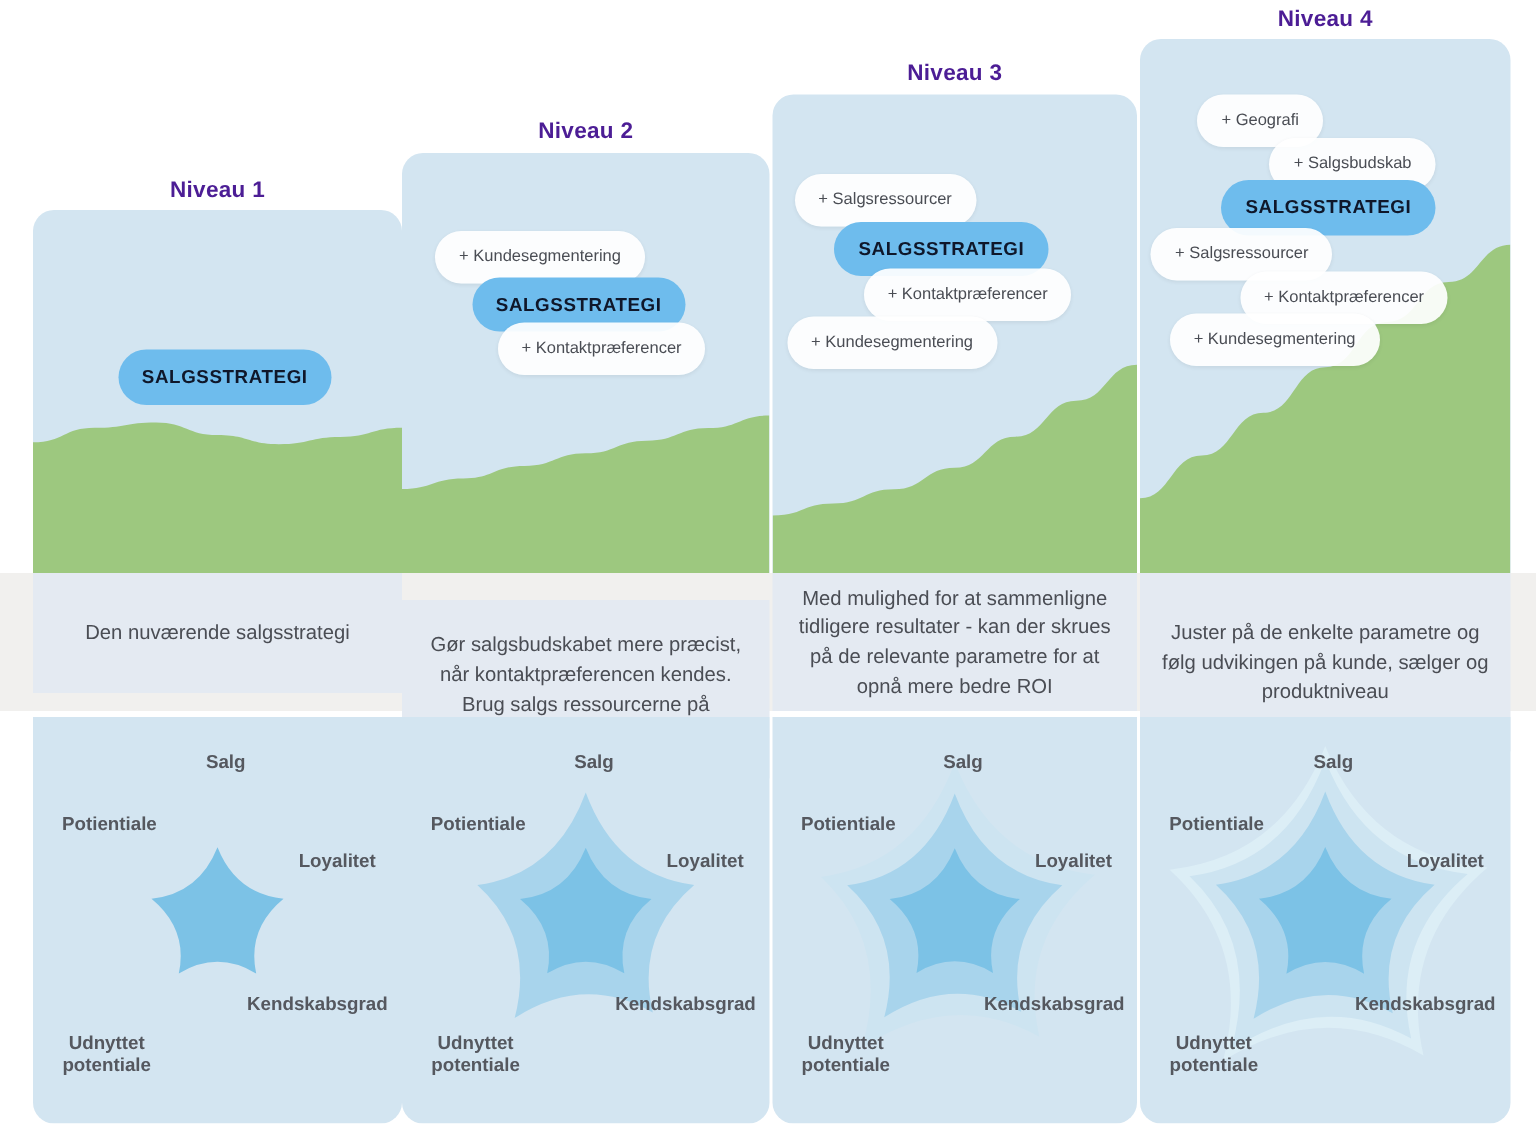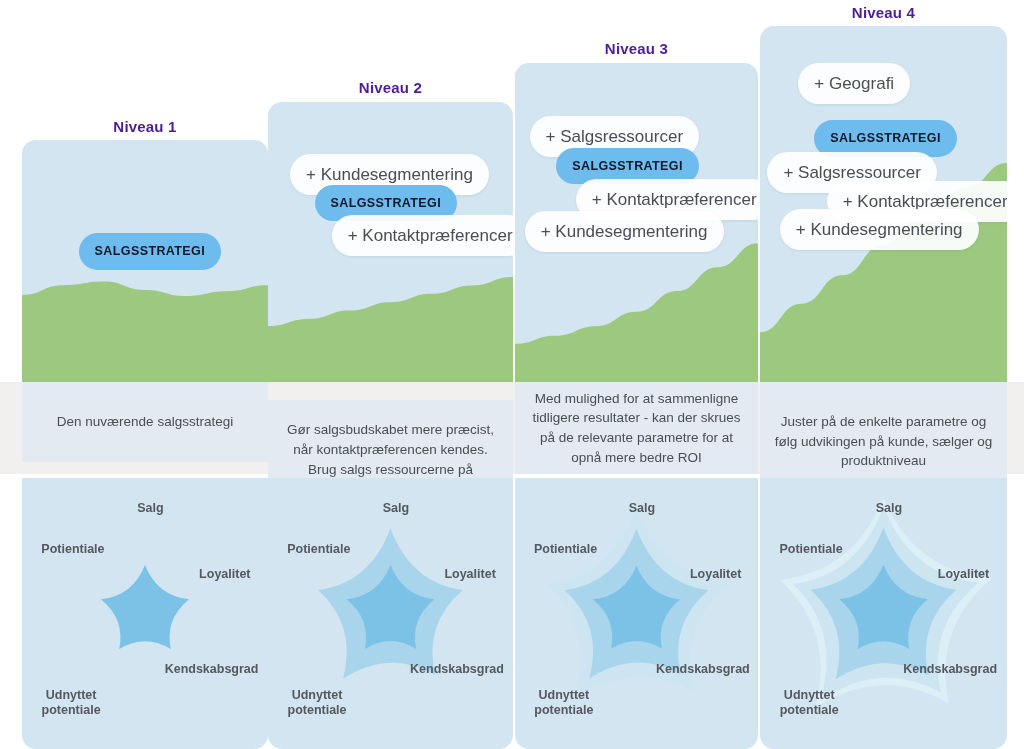--- a/index.html
+++ b/index.html
@@ -42,21 +42,21 @@
   }
   .hill{position:absolute;left:0;bottom:0;width:100%;height:100%;}
   .hill svg{display:block;width:100%;height:100%;}
 
   
   .pills{position:absolute;left:0;top:0;width:100%;height:100%;}
   .pill{
     position:absolute;
     box-sizing:border-box;
     border-radius:22px;
-    font-size:17px;
+    font-size:11px;
     color:#4a4d54;
     line-height:1;
     padding:12px 16px;
     white-space:nowrap;
     background:rgba(255,255,255,.92);
     box-shadow:0 1px 3px rgba(0,0,0,.07);
   }
   .pill.primary{
     background:#6ebced;
     color:#0f172a;
@@ -202,20 +202,21 @@
     <div class="col" style="left: 760px; width: 247px;">
       <div class="col-title" style="top: 4px;">Niveau 4</div>
       <div class="scene" style="top: 26px; height: 356px; background: rgb(211, 229, 241);">
         <div class="hill">
           <svg viewBox="0 0 247 356" preserveAspectRatio="none">
             <path d="M0,306.2 C20.6,306.2 20.6,277.7 41.2,277.7 C61.8,277.7 61.8,249.2 82.3,249.2 C102.9,249.2 102.9,218.9 123.5,218.9 C144.1,218.9 144.1,188.7 164.7,188.7 C185.3,188.7 185.3,162.0 205.8,162.0 C226.4,162.0 226.4,137.1 247.0,137.1 L247,356 L0,356 Z" fill="#9dc87f"></path>
           </svg>
         </div>
         <div class="pills">
           <div class="pill" style="left: 38.285px; top: 37.38px;">+ Geografi</div>
+          <div class="pill" style="left: 86.45px; top: 65.86px;">+ Salgsbudskab</div>
           <div class="pill primary" style="left: 54.34px; top: 94.34px; background: rgb(110, 188, 237);">SALGSSTRATEGI</div>
           <div class="pill" style="left: 7.41px; top: 126.38px;">+ Salgsressourcer</div>
           <div class="pill" style="left: 66.69px; top: 154.86px;">+ Kontaktpræferencer</div>
           <div class="pill" style="left: 19.76px; top: 183.34px;">+ Kundesegmentering</div>
         </div>
       </div>
       <div class="desc" style="top: 382px; height: 119px; background: rgb(228, 234, 242);">
         <span>Juster på de enkelte parametre og følg udvikingen på kunde, sælger og produktniveau</span>
       </div>
       <div class="radar" style="top: 478px; height: 271px; background: rgb(211, 229, 241);">

